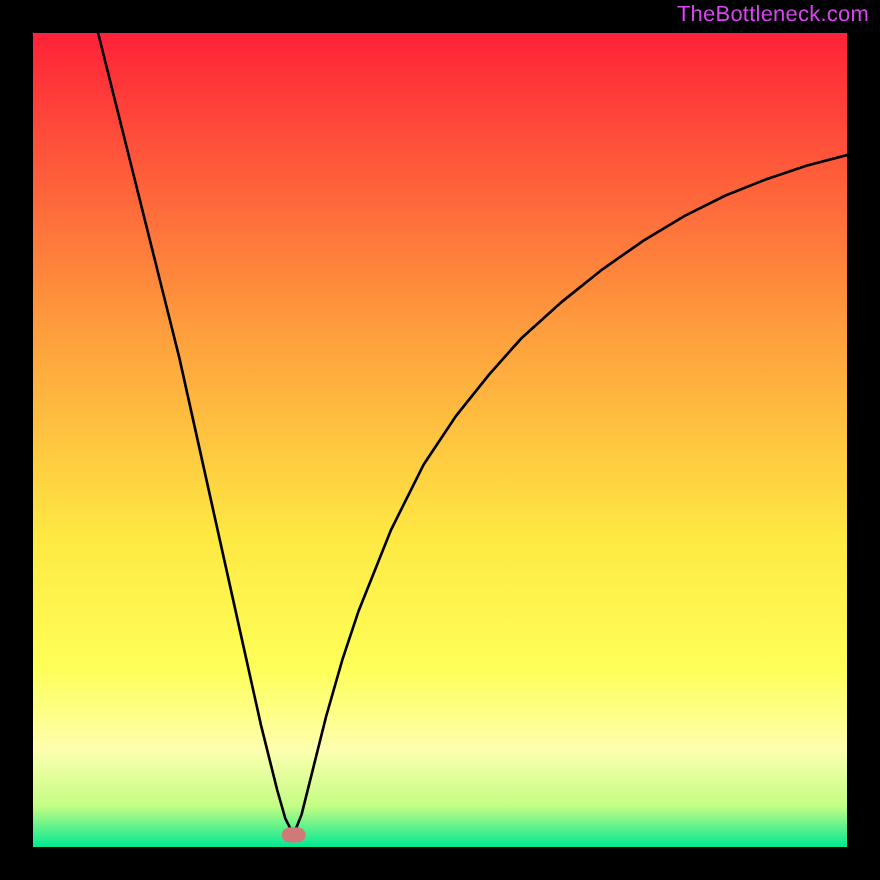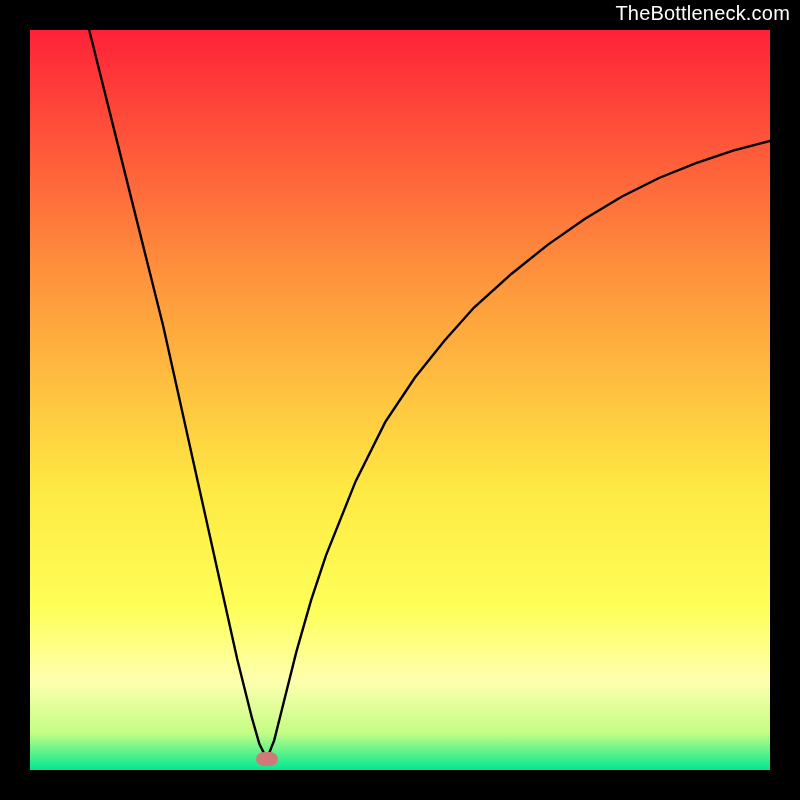--- a/index.html
+++ b/index.html
@@ -49,21 +49,21 @@
     height: 14px;
     border-radius: 8px / 7px;
     background: #cf7a79;
     transform: translate(-50%, -50%);
   }
 </style>
 </head>
 <body>
 
 <div class="frame">
-  <div class="attribution" style="color: #ffffff; text-align: right;">TheBottleneck.com</div>
+  <div class="attribution" style="color: #d946ef; text-align: right;">TheBottleneck.com</div>
 
   <div class="plot-area">
     <svg class="gradient" viewBox="0 0 740 740" preserveAspectRatio="none">
       <defs>
         <linearGradient id="bg" x1="0" y1="0" x2="0" y2="1">
           <stop id="g0" offset="0%" stop-color="#fe2238"></stop>
           <stop id="g1" offset="35%" stop-color="#fe993d"></stop>
           <stop id="g2" offset="62%" stop-color="#fee943"></stop>
           <stop id="g3" offset="78%" stop-color="#feff58"></stop>
           <stop id="g4" offset="88%" stop-color="#feffaf"></stop>

